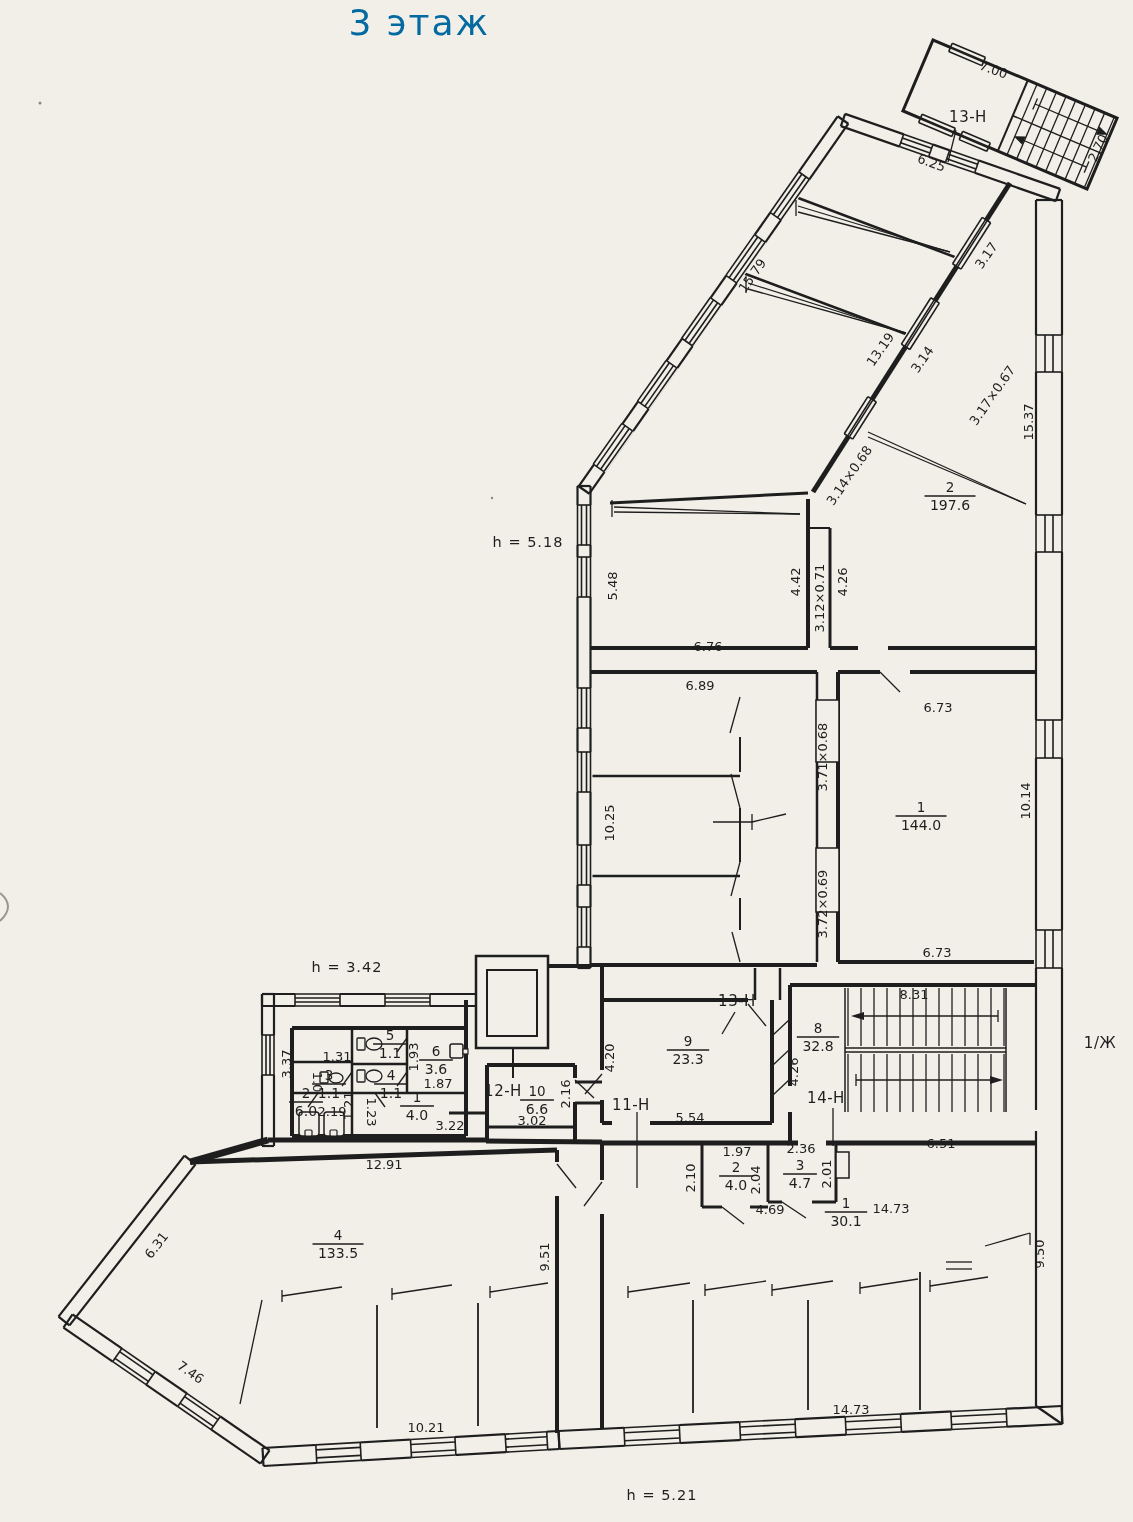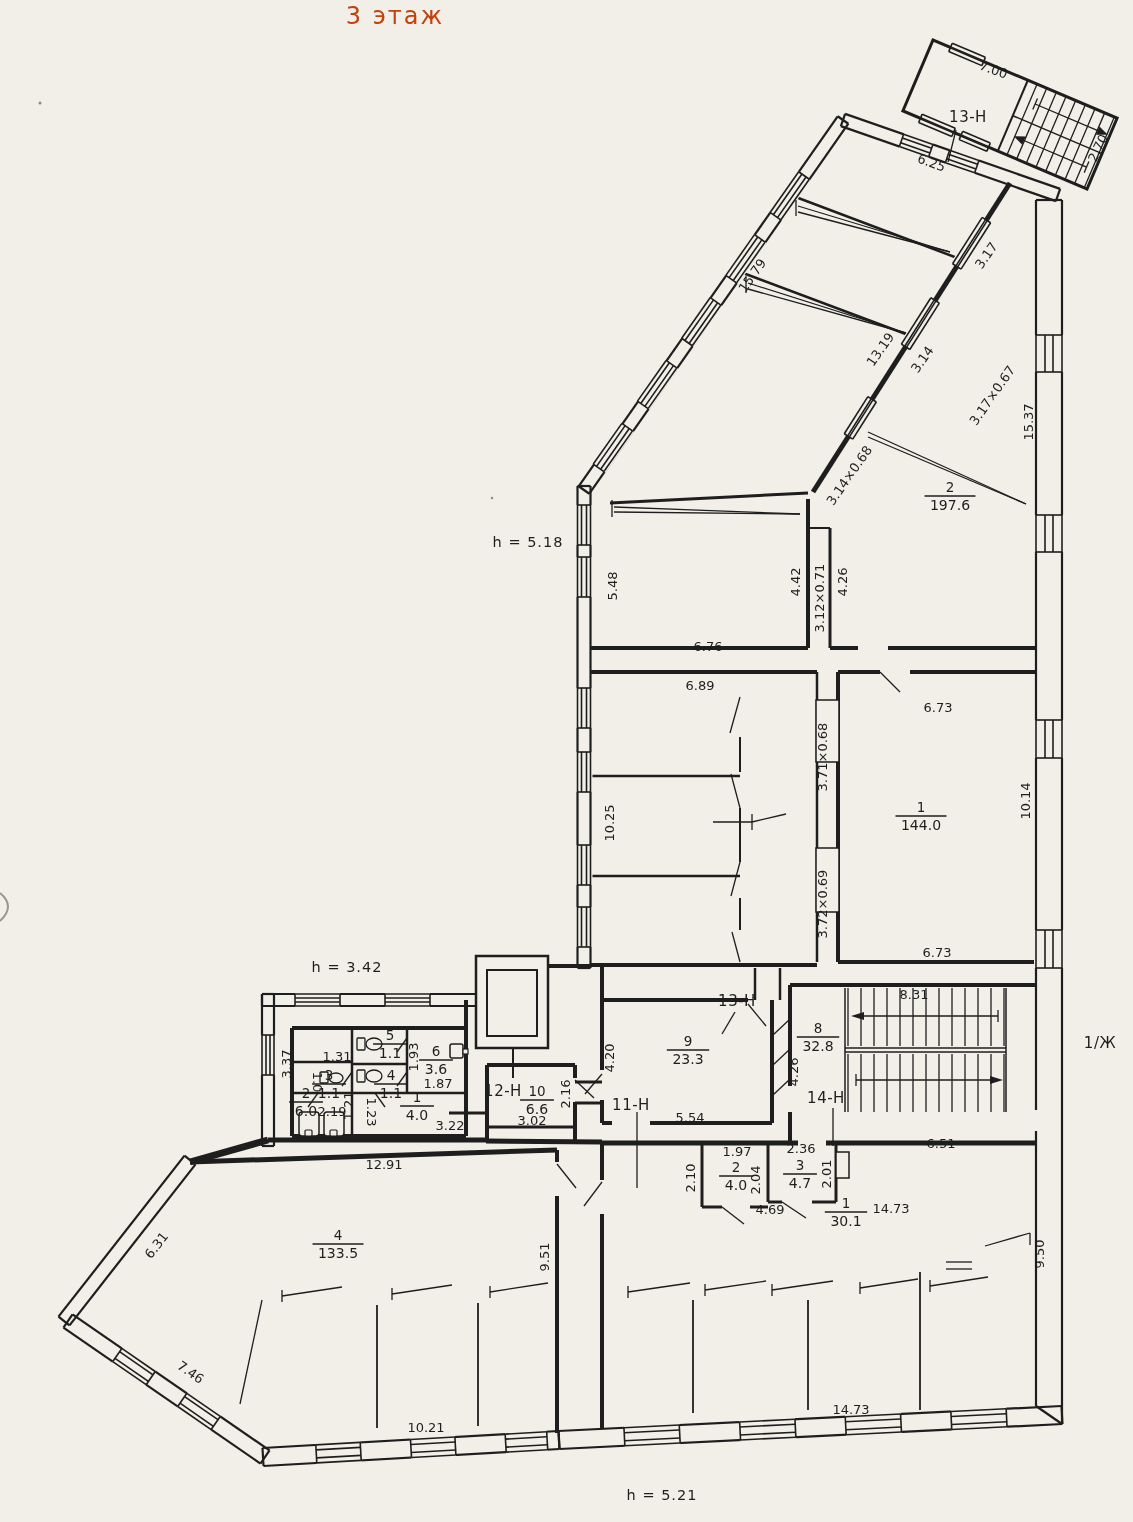--- a/index.html
+++ b/index.html
@@ -1,20 +1,20 @@
 <!DOCTYPE html>
 <html><head>
 <meta charset="utf-8">
 <style>
   html,body{margin:0;padding:0;background:#e9e7e1;}
   .page{position:relative;width:1133px;height:1522px;background:#f1efe8;overflow:hidden;
         font-family:"DejaVu Sans",sans-serif;}
   svg{position:absolute;left:0;top:0;}
-  .floor-title{position:absolute;left:300px;top:2px;width:190px;text-align:center;
-        font-size:24px;letter-spacing:2px;color:#c2410c;font-family:"DejaVu Sans",sans-serif;}
+  .floor-title{position:absolute;left:300px;top:2px;width:190px;text-align:right;
+        font-size:36px;letter-spacing:2px;color:#0369a1;font-family:"DejaVu Sans",sans-serif;}
   text{fill:#1e1e1e;font-family:"DejaVu Sans",sans-serif;}
   .dim{font-size:13px;}
   .rnum{font-size:13.5px;}
   .rarea{font-size:14px;}
   .sect{font-size:15px;letter-spacing:.5px;}
   .hnote{font-size:14.5px;letter-spacing:1px;}
 </style>
 </head>
 <body>
 

